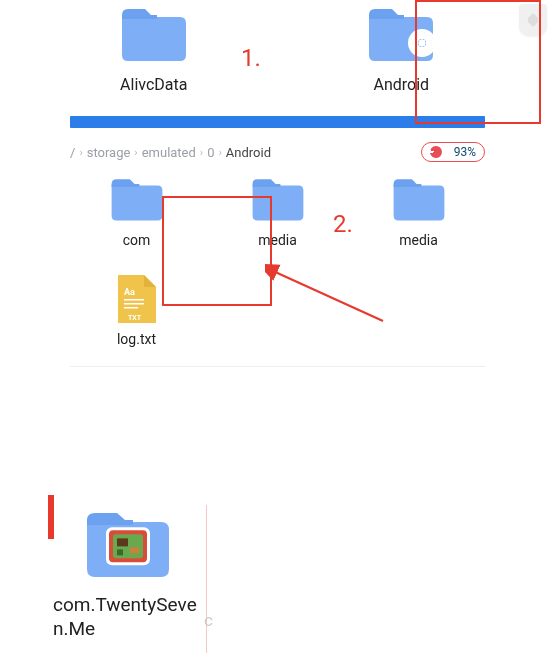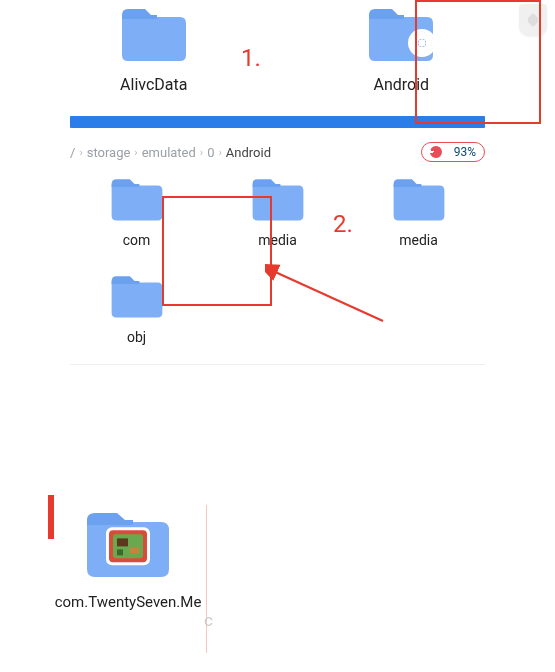--- a/index.html
+++ b/index.html
@@ -201,23 +201,23 @@
     }
     .app-badge {
       position: absolute;
       top: 50%;
       left: 50%;
       transform: translate(-50%, -42%);
       width: 48px;
       height: 42px;
     }
     .bottom-label {
-      font-size: 15px;
+      font-size: 19px;
       color: #222;
-      text-align: right;
+      text-align: left;
       line-height: 1.28;
       max-width: 150px;
       word-wrap: break-word;
     }
 
     .stray-c {
       position: absolute;
       top: 610px;
       left: 204px;
       font-size: 17px;
@@ -337,27 +337,32 @@
     <div class="folder-item">
       <div class="folder-icon">
         <svg viewBox="0 0 70 58">
             <path d="M3 12 Q3 6 9 6 H26 L32 12 H61 Q67 12 67 18 V50 Q67 56 61 56 H9 Q3 56 3 50 Z" fill="#7eaef5"></path>
             <path d="M3 10 Q3 4 9 4 H26 L32 10 H38 V14 H3 Z" fill="#6ca1ef"></path>
           </svg>
       </div>
       <div class="folder-label">media</div>
     </div>
     <div class="folder-item">
-      <div class="folder-icon">
-        <svg viewBox="0 0 70 58">
-            <path d="M3 12 Q3 6 9 6 H26 L32 12 H61 Q67 12 67 18 V50 Q67 56 61 56 H9 Q3 56 3 50 Z" fill="#7eaef5"></path>
-            <path d="M3 10 Q3 4 9 4 H26 L32 10 H38 V14 H3 Z" fill="#6ca1ef"></path>
-          </svg>
-      </div>
-      <div class="folder-label">obj</div>
+      <div class="file-icon txt-file">
+        <svg viewBox="0 0 42 52">
+          <path d="M2 2 H28 L40 14 V50 H2 Z" fill="#f0c34a"></path>
+          <path d="M28 2 L40 14 H28 Z" fill="#e3b23a"></path>
+          <text x="8" y="22" font-size="9" fill="#fff" font-weight="bold">Aa</text>
+          <rect x="8" y="26" width="20" height="1.5" fill="#fff"></rect>
+          <rect x="8" y="30" width="20" height="1.5" fill="#fff"></rect>
+          <rect x="8" y="34" width="14" height="1.5" fill="#fff"></rect>
+          <text x="12" y="47" font-size="7" fill="#fff" font-weight="bold">TXT</text>
+        </svg>
+      </div>
+      <div class="folder-label">log.txt</div>
     </div>
   </div>
 </div>
 
 <div class="divider"></div>
 
 <div class="highlight-box highlight-2"></div>
 <div class="annotation anno-2">2.</div>
 
 <svg class="arrow" width="130" height="80">

